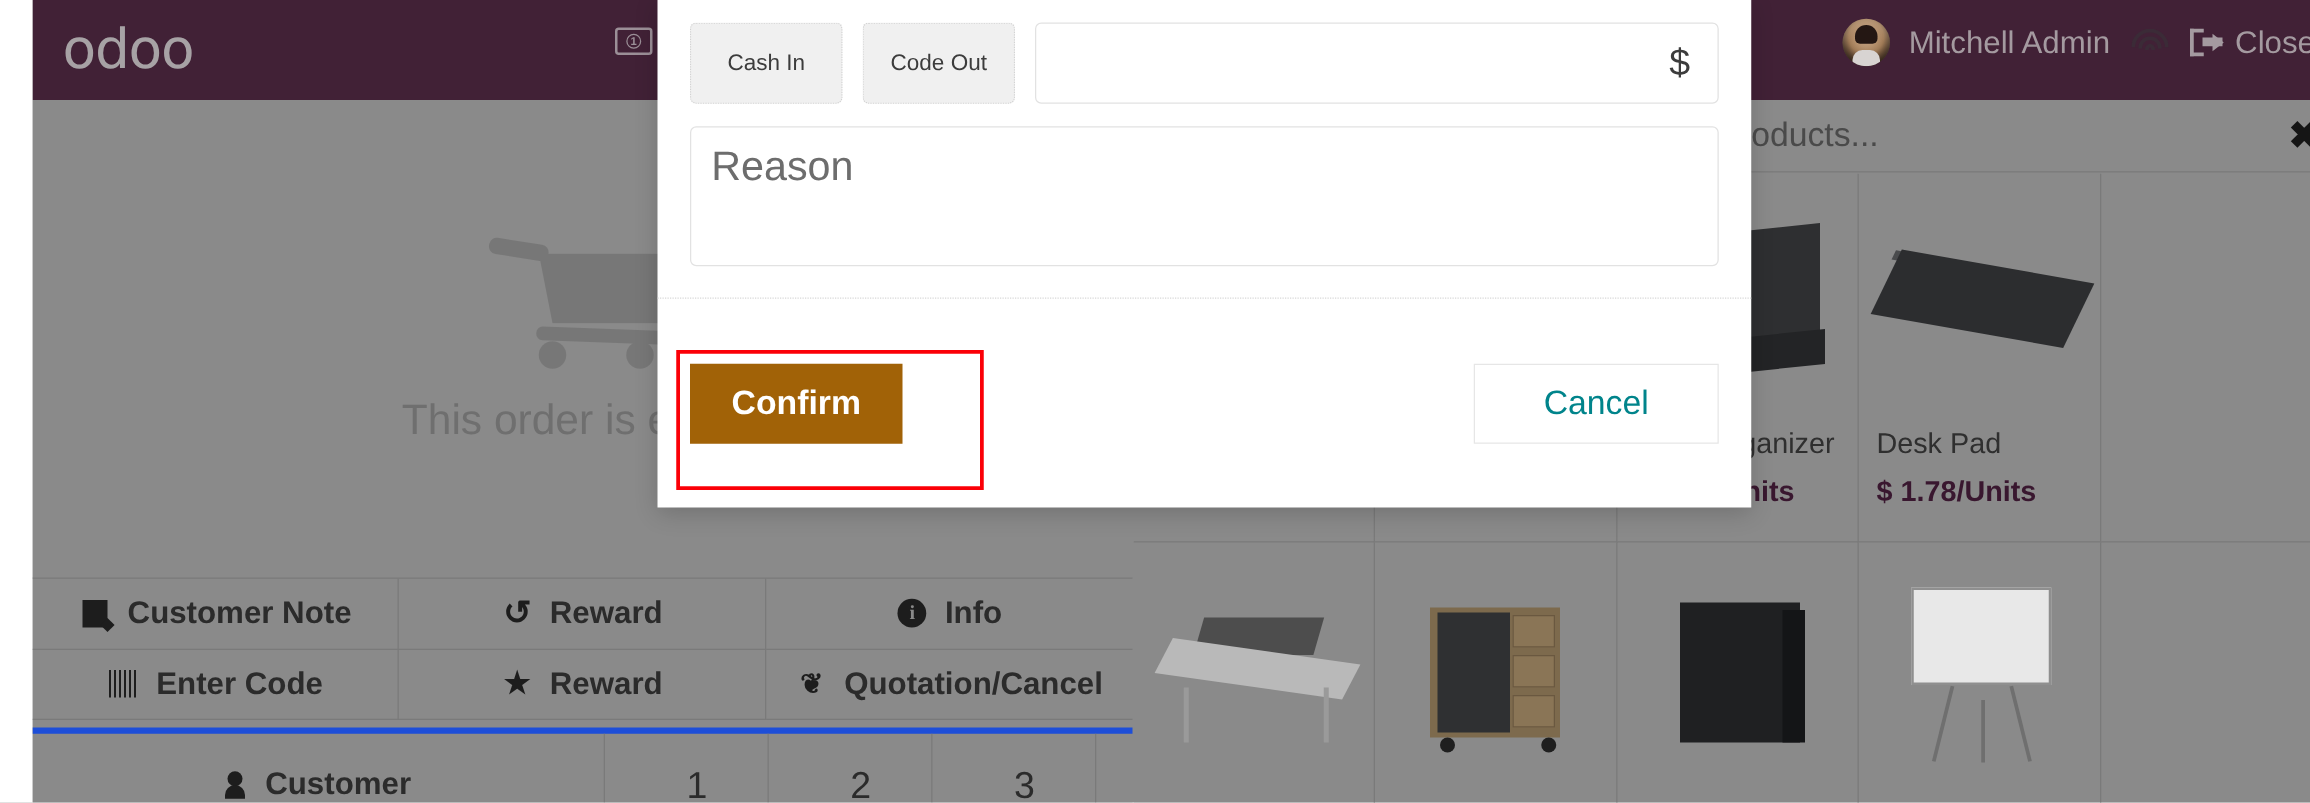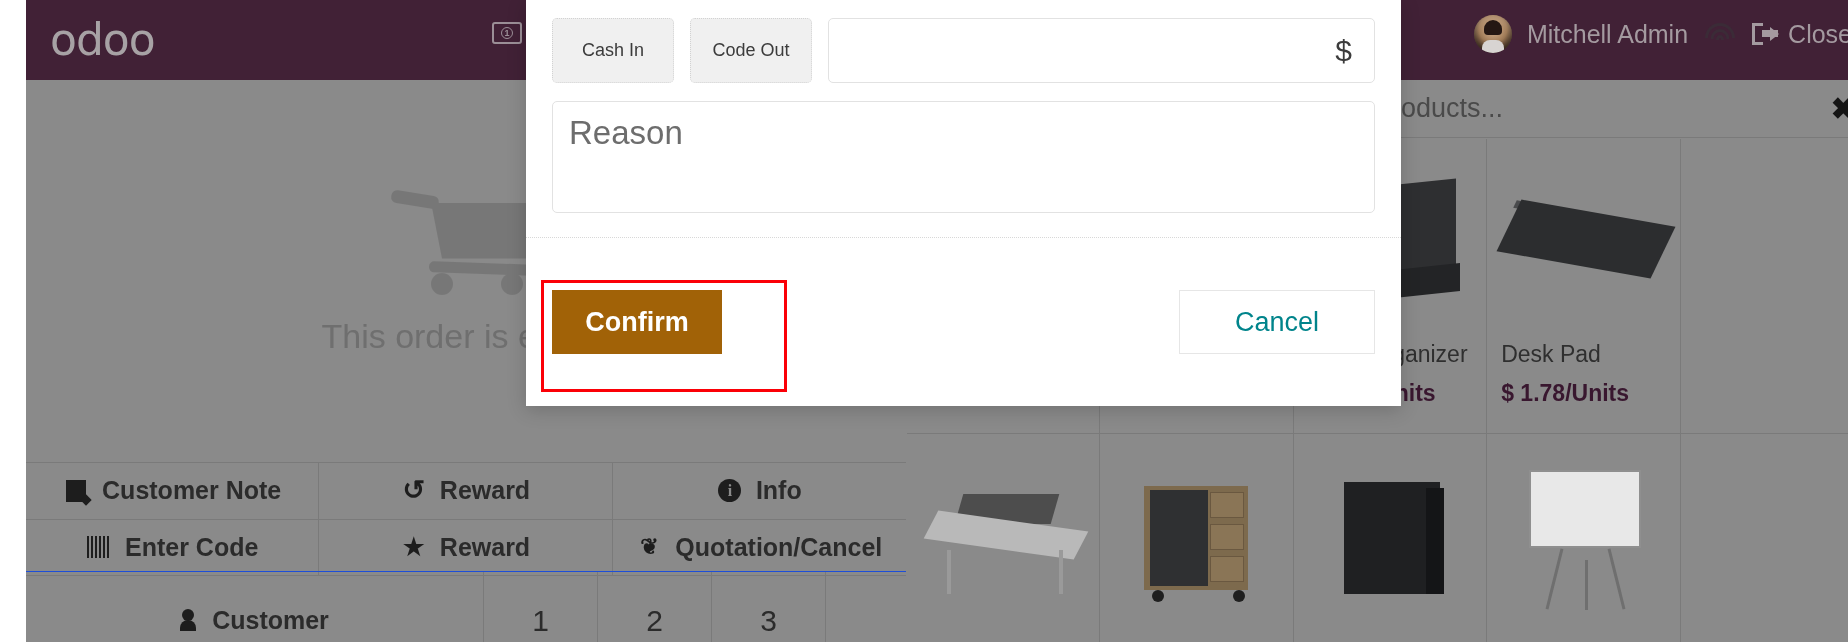--- a/index.html
+++ b/index.html
@@ -106,22 +106,22 @@
 
   .note-icon { width: 20px; height: 22px; background: #1d1d1d; position: relative; }
   .note-icon::after { content:""; position:absolute; right:-4px; bottom:-2px; width: 8px; height: 8px; background:#1d1d1d; transform: rotate(45deg); }
   .refund-icon { font-size: 27px; color: #1d1d1d; line-height: 1; }
   .info-icon { width: 23px; height: 23px; border-radius: 50%; background: #1d1d1d; color: #8a8a8a; font-size: 16px; font-weight: bold; display:flex; align-items:center; justify-content:center; font-family: "Liberation Serif", serif; }
   .barcode-icon { width: 24px; height: 22px; background: repeating-linear-gradient(90deg,#1d1d1d 0 2px, transparent 2px 4px); }
   .star-icon { font-size: 24px; color: #1d1d1d; line-height: 1; }
   .link-icon { font-size: 22px; color: #1d1d1d; line-height: 1; }
 
   .bottom-row {
-    position: absolute; left: 0; right: 0; bottom: 0; height: 71px;
-    display: flex; border-top: 1px solid #1d4ed8;
+    position: absolute; left: 0; right: 0; bottom: 0; height: 60px;
+    display: flex; border-top: 5px solid #1d4ed8; gap: 17px;
   }
   .customer-cell {
     flex: 0 0 458px; display: flex; align-items: center; justify-content: center; gap: 16px;
     font-size: 25px; color: #2b2b2b; font-weight: 600; border-right: 1px solid #7a7a7a;
     padding-top: 26px;
   }
   .person-icon { width: 16px; height: 22px; position: relative; }
   .person-icon::before { content:""; position:absolute; left: 2px; top:0; width: 12px; height: 12px; border-radius: 50%; background: #1d1d1d; }
   .person-icon::after { content:""; position:absolute; left:0; bottom:0; width: 16px; height: 11px; border-radius: 8px 8px 0 0; background:#1d1d1d; }
   .num-cell {

